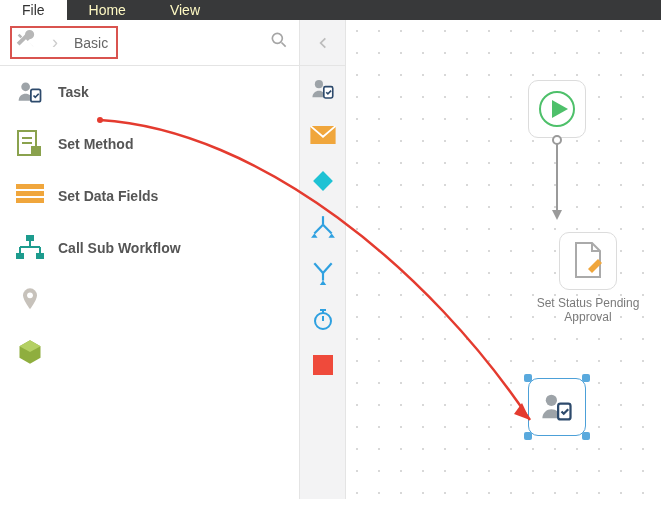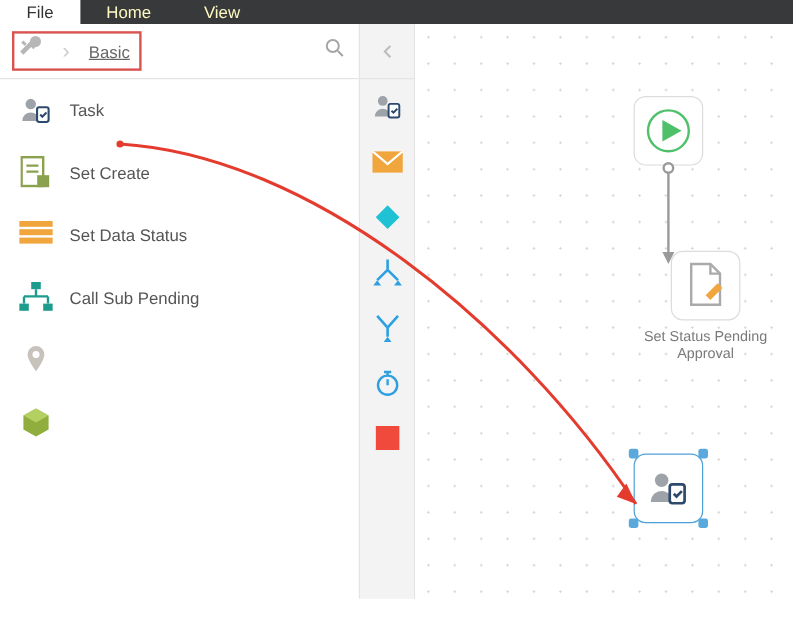--- a/index.html
+++ b/index.html
@@ -7,21 +7,21 @@
   .topbar { display: flex; align-items: stretch; background: #38393a; height: 20px; color: #fff; }
   .topbar .tab { padding: 0 22px; display: flex; align-items: center; font-size: 14px; cursor: pointer; color: #fef9c3; }
   .topbar .tab.active { background: #fff; color: #333; }
   .main { display: flex; height: calc(100% - 36px); }
   .sidebar { width: 300px; background: #fff; border-right: 1px solid #e4e4e4; display: flex; flex-direction: column; }
   .crumbbar { display: flex; align-items: center; height: 46px; padding: 6px 10px; border-bottom: 1px solid #e4e4e4; position: relative; }
   .crumb-highlight { border: 2px solid #d9534f; padding: 2px 8px 2px 2px; display: flex; align-items: center; gap: 10px; }
   .crumb-sep { color: #ccc; margin: 0 6px; font-size: 18px; }
   .search-icon { margin-left: auto; color: #999; font-size: 18px; }
   .sb-list { display: flex; flex-direction: column; }
-  .sb-item { display: flex; align-items: center; gap: 14px; padding: 12px 16px; cursor: pointer; color: #555; }
+  .sb-item { display: flex; align-items: center; gap: 14px; padding: 12px 16px; cursor: pointer; color: #555; font-weight: bold; }
   .sb-icon { width: 28px; height: 28px; display: flex; align-items: center; justify-content: center; flex-shrink: 0; }
   .iconbar { width: 46px; background: #f3f3f4; border-right: 1px solid #e4e4e4; display: flex; flex-direction: column; align-items: center; }
   .iconbar .collapse { height: 46px; width: 100%; display: flex; align-items: center; justify-content: center; border-bottom: 1px solid #e4e4e4; color: #aaa; font-size: 20px; cursor: pointer; }
   .iconbar .ib-item { width: 46px; height: 46px; display: flex; align-items: center; justify-content: center; cursor: pointer; }
   .canvas { flex: 1; background: #fff; background-image: radial-gradient(#d8d8d8 1px, transparent 1px); background-size: 22px 22px; position: relative; }
   .node { position: absolute; display: flex; flex-direction: column; align-items: center; gap: 6px; }
   .node .box { width: 58px; height: 58px; border: 1px solid #dcdcdc; border-radius: 10px; background: #fff; display: flex; align-items: center; justify-content: center; }
   .node .box.sel { border: 1px solid #4ca0d8; }
   .node .cap { font-size: 12px; color: #7a7a7a; text-align: center; max-width: 120px; line-height: 1.2; }
   .sel-handle { position: absolute; width: 8px; height: 8px; background: #59a9dd; border-radius: 2px; }
@@ -46,21 +46,21 @@
 
   <div class="sidebar">
     <div class="crumbbar">
       <div class="crumb-highlight">
         <span>
           <svg width="22" height="22" viewBox="0 0 24 24">
               <path fill="#b7b7b7" d="M22 19l-7-7 2-2a5 5 0 10-5-5l-2 2-7 7 3 3 7-7 7 7zM6 4l3 3-2 2-3-3z"></path>
             </svg>
         </span>
         <span class="crumb-sep">›</span>
-        <span style="color:#666;text-decoration:underline;">Basic</span>
+        <span style="color:#666;">Basic</span>
       </div>
       <span class="search-icon">
         <svg width="20" height="20" viewBox="0 0 24 24">
             <circle cx="10" cy="10" r="6" fill="none" stroke="#a5a5a5" stroke-width="2"></circle>
             <line x1="15" y1="15" x2="20" y2="20" stroke="#a5a5a5" stroke-width="2"></line>
           </svg>
       </span>
     </div>
 
     <div class="sb-list">
@@ -77,45 +77,45 @@
       </div>
       <div class="sb-item">
         <span class="sb-icon">
           <svg width="26" height="28" viewBox="0 0 26 28">
               <rect x="1" y="1" width="18" height="24" fill="none" stroke="#8aa24d" stroke-width="2"></rect>
               <line x1="5" y1="8" x2="15" y2="8" stroke="#8aa24d" stroke-width="2"></line>
               <line x1="5" y1="13" x2="15" y2="13" stroke="#8aa24d" stroke-width="2"></line>
               <rect x="14" y="16" width="10" height="10" fill="#8aa24d"></rect>
             </svg>
         </span>
-        <span>Set Create</span>
+        <span>Set Method</span>
       </div>
       <div class="sb-item">
         <span class="sb-icon">
           <svg width="28" height="24" viewBox="0 0 28 24">
               <rect y="0" width="28" height="5" fill="#f0a63c"></rect>
               <rect y="7" width="28" height="5" fill="#f0a63c"></rect>
               <rect y="14" width="28" height="5" fill="#f0a63c"></rect>
             </svg>
         </span>
-        <span>Set Data Status</span>
+        <span>Set Data Fields</span>
       </div>
       <div class="sb-item">
         <span class="sb-icon">
           <svg width="28" height="26" viewBox="0 0 28 26">
               <rect x="10" y="0" width="8" height="6" fill="#1d9c8e"></rect>
               <rect x="0" y="18" width="8" height="6" fill="#1d9c8e"></rect>
               <rect x="20" y="18" width="8" height="6" fill="#1d9c8e"></rect>
               <line x1="14" y1="6" x2="14" y2="12" stroke="#1d9c8e" stroke-width="2"></line>
               <line x1="4" y1="18" x2="4" y2="12" stroke="#1d9c8e" stroke-width="2"></line>
               <line x1="24" y1="18" x2="24" y2="12" stroke="#1d9c8e" stroke-width="2"></line>
               <line x1="4" y1="12" x2="24" y2="12" stroke="#1d9c8e" stroke-width="2"></line>
             </svg>
         </span>
-        <span>Call Sub Pending</span>
+        <span>Call Sub Workflow</span>
       </div>
       <div class="sb-item">
         <span class="sb-icon">
           <svg width="28" height="28" viewBox="0 0 24 24">
               <path fill="#c7c2bb" d="M12 2a6 6 0 00-6 6c0 4 6 12 6 12s6-8 6-12a6 6 0 00-6-6z"></path>
               <circle cx="12" cy="8" r="2.5" fill="#fff"></circle>
             </svg>
         </span>
       </div>
       <div class="sb-item">
@@ -196,21 +196,21 @@
           </svg>
       </div>
     </div>
 
     <svg class="arrow-svg" width="315" height="480">
       <line x1="211" y1="120" x2="211" y2="194" stroke="#9a9a9a" stroke-width="2"></line>
       <polygon points="211,200 206,190 216,190" fill="#9a9a9a"></polygon>
       <circle cx="211" cy="120" r="4" fill="#fff" stroke="#9a9a9a" stroke-width="2"></circle>
     </svg>
 
-    <div class="node" style="left:182px; top:189px;">
+    <div class="node" style="left:182px; top:212px;">
       <div class="box">
         <svg width="36" height="40" viewBox="0 0 36 40">
             <path d="M6 2h16l8 8v26H6z" fill="#fff" stroke="#aaa" stroke-width="2"></path>
             <path d="M22 2v8h8" fill="none" stroke="#aaa" stroke-width="2"></path>
             <path d="M18 28l10-10 4 4-10 10z" fill="#f0a63c"></path>
           </svg>
       </div>
       <div class="cap">Set Status Pending Approval</div>
     </div>
 

